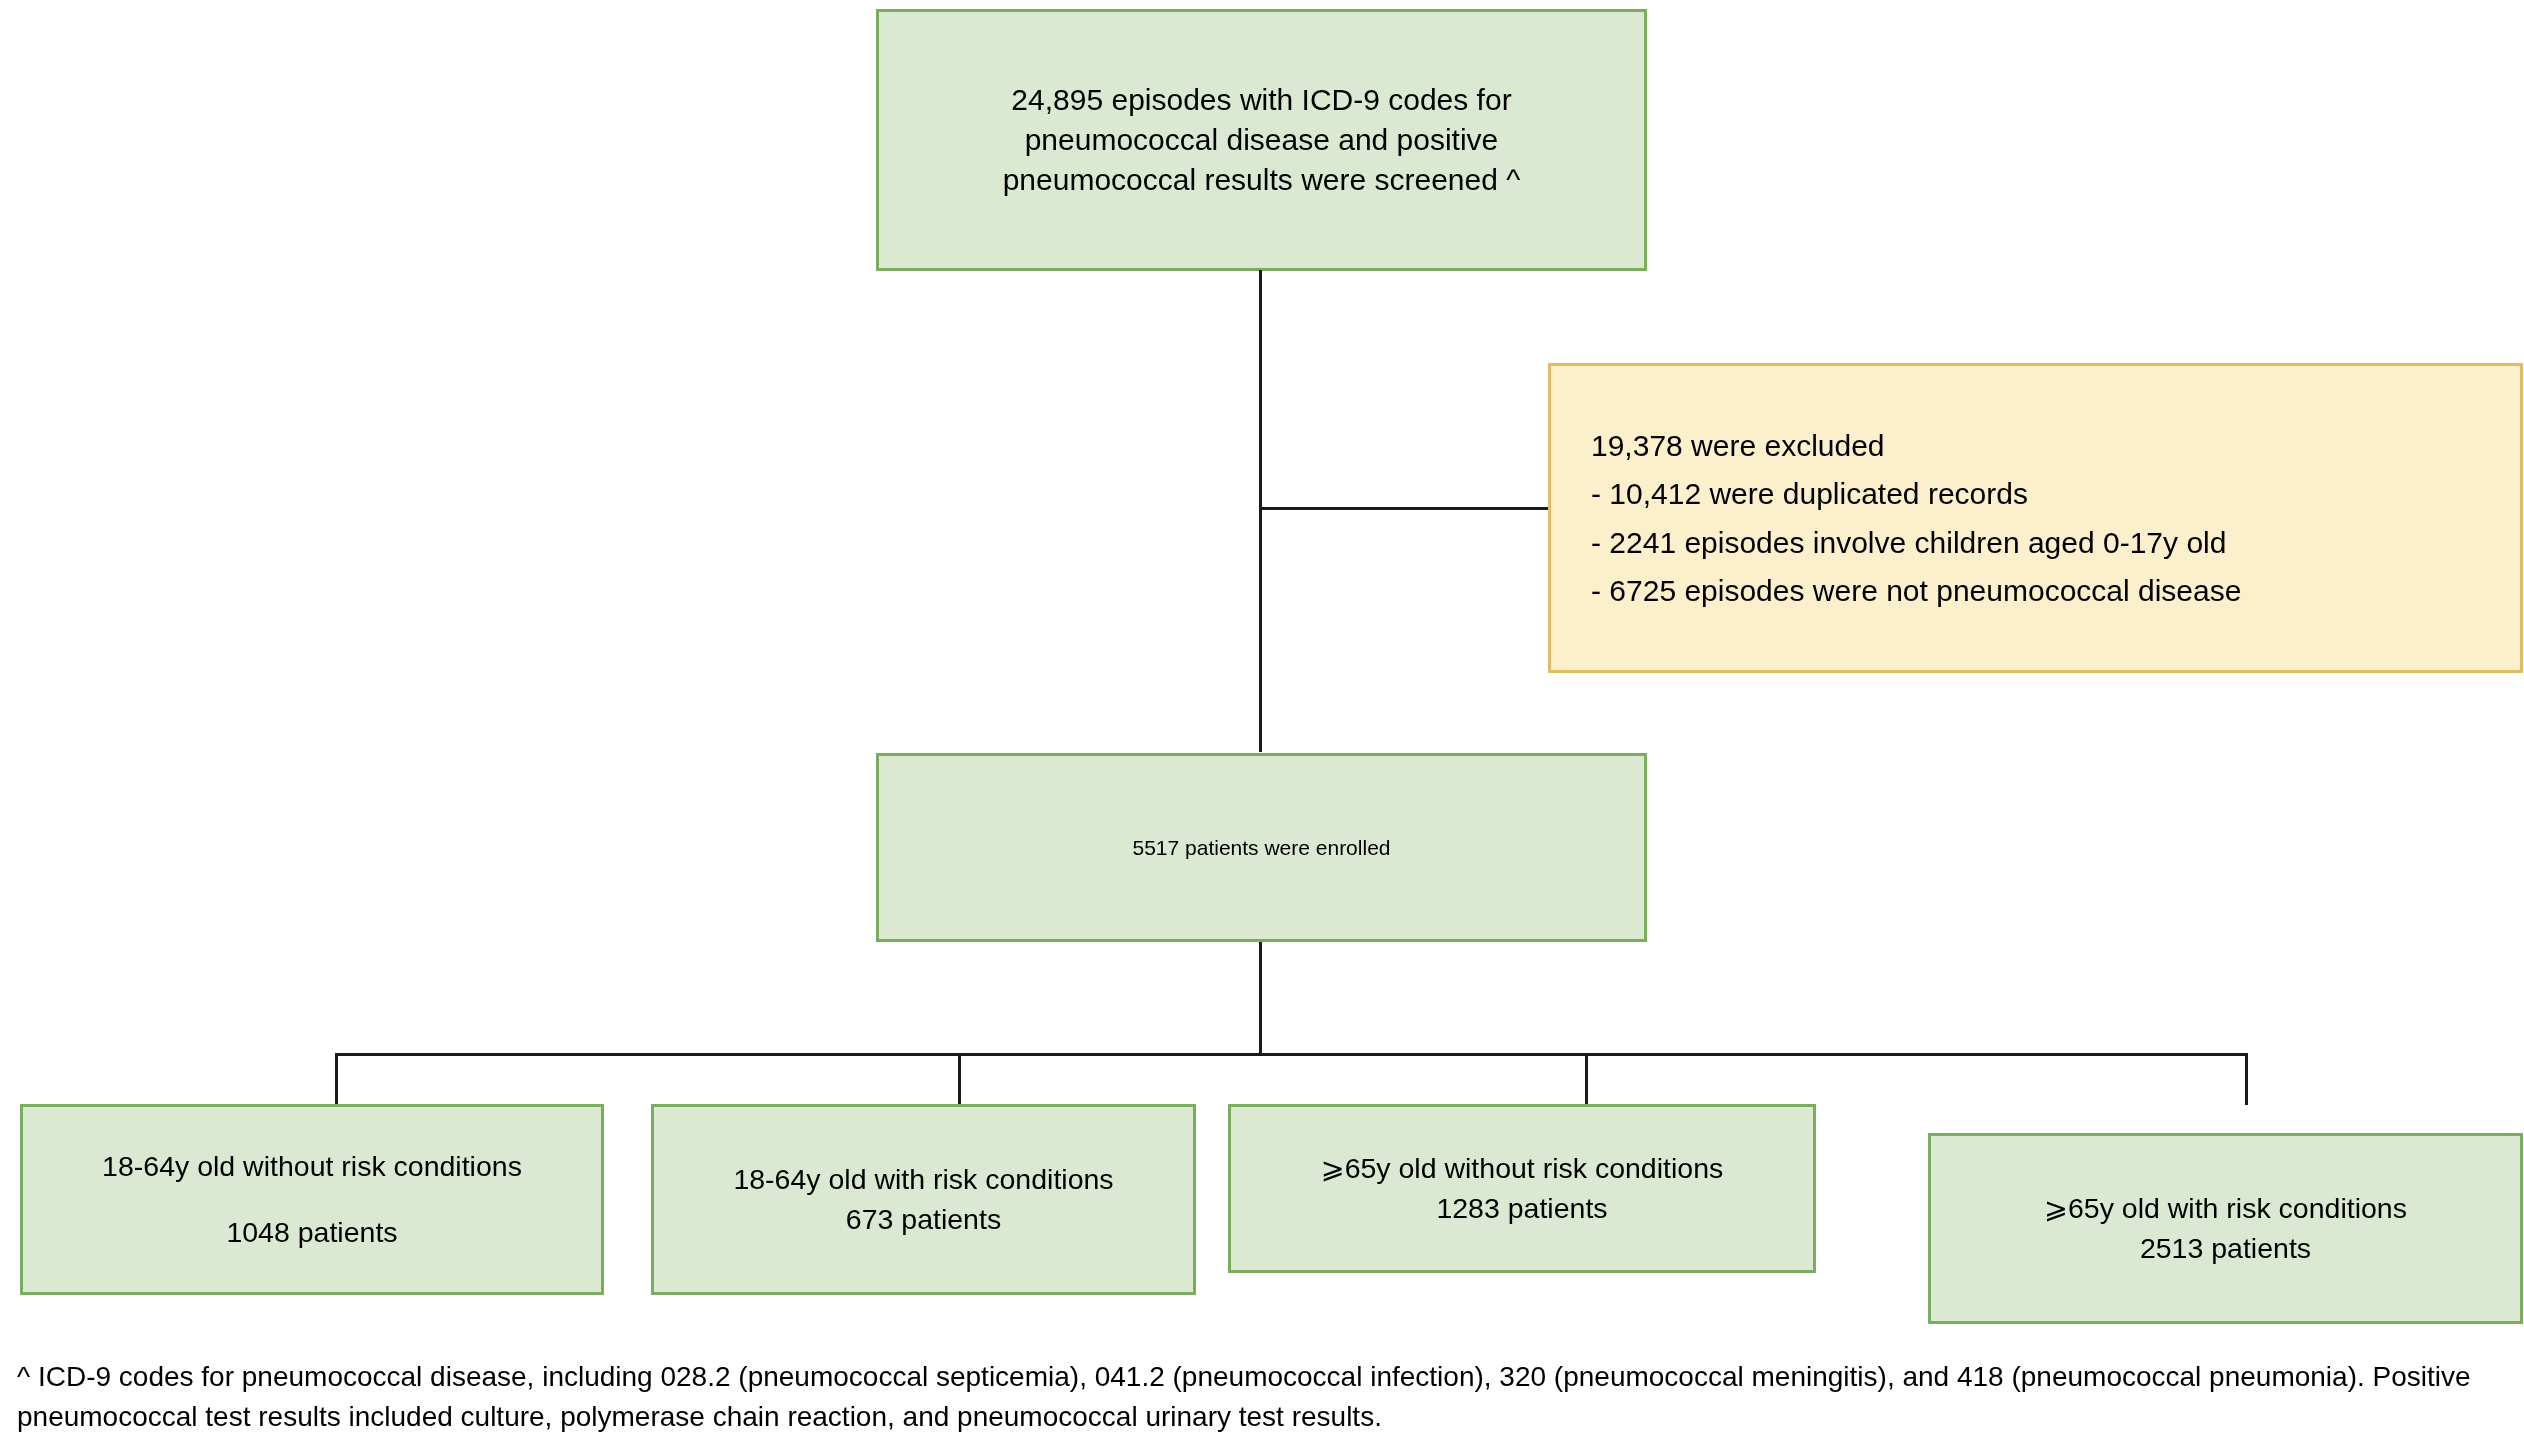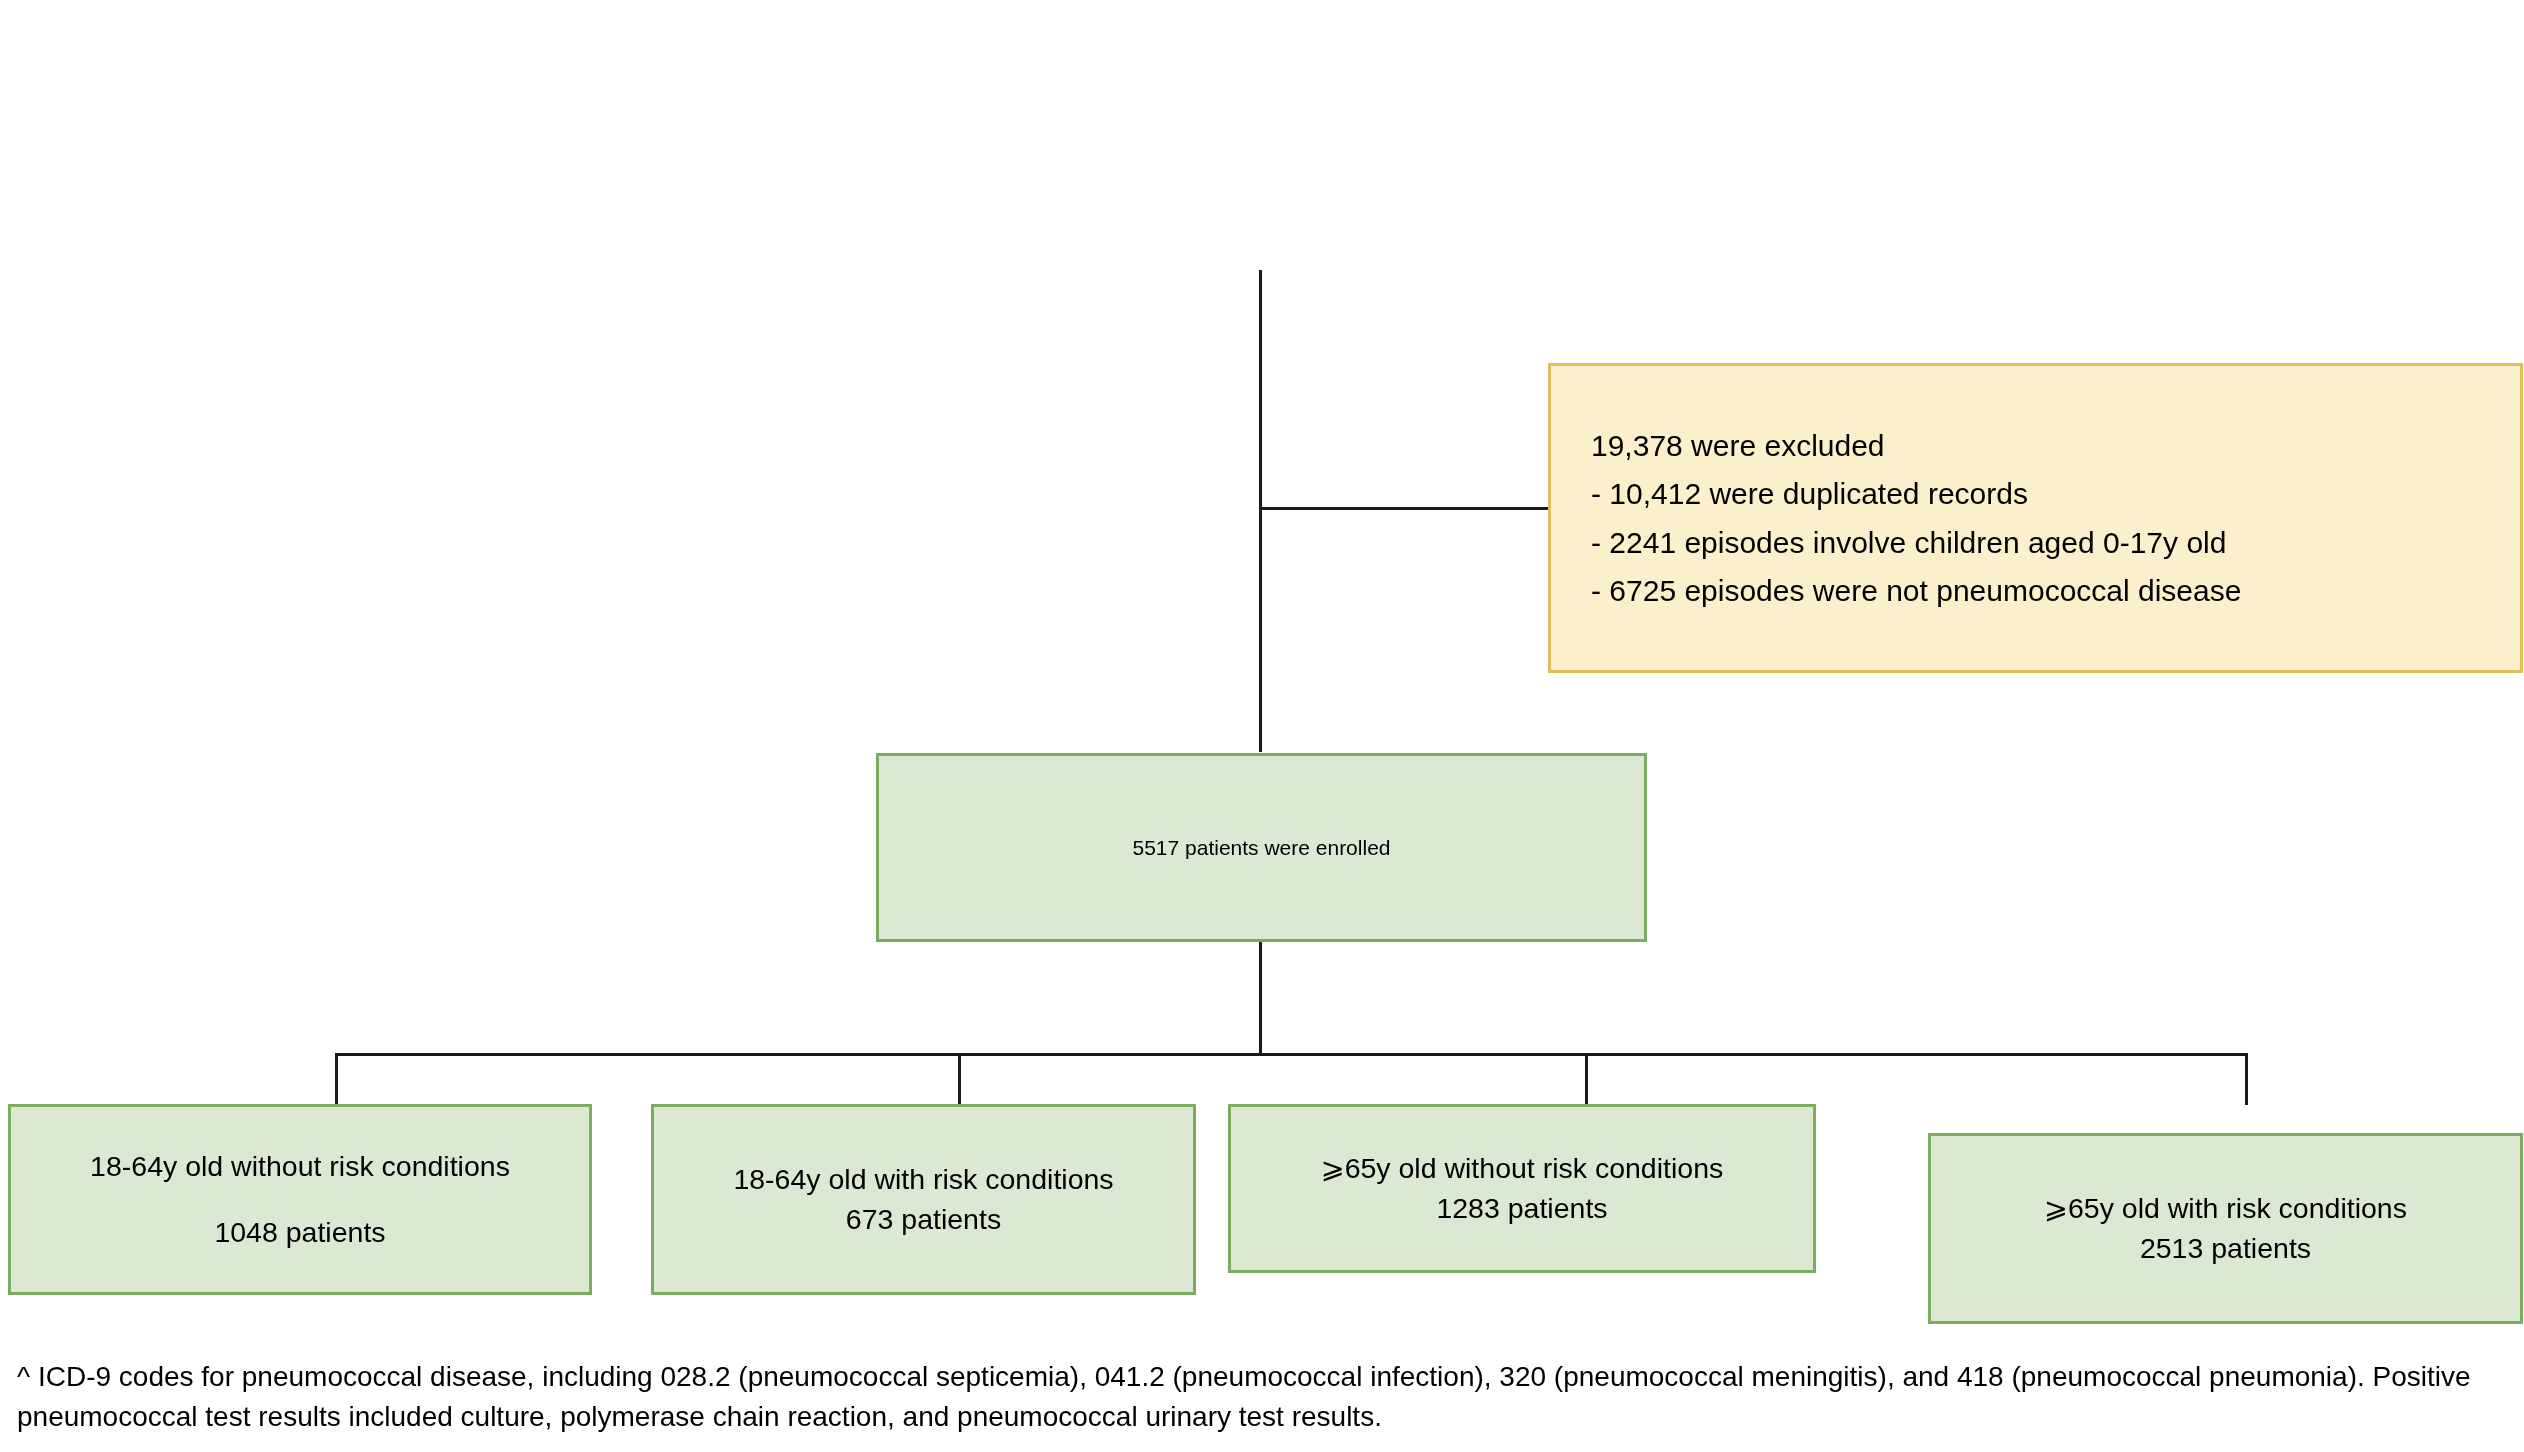--- a/index.html
+++ b/index.html
@@ -67,21 +67,21 @@
 
   
   #box-enrolled {
     left: 876px; top: 753px;
     width: 771px; height: 189px;
     font-size: 21px;
   }
 
   
   .group-box { font-size: 28.5px; }
-  #box-group-0 { left: 8px;   top: 1104px; width: 584px; height: 191px; gap: 26px; }
+  #box-group-0 { left: 20px;   top: 1104px; width: 584px; height: 191px; gap: 26px; }
   #box-group-1 { left: 651px;  top: 1104px; width: 545px; height: 191px; }
   #box-group-2 { left: 1228px; top: 1104px; width: 588px; height: 169px; }
   #box-group-3 { left: 1928px; top: 1104px; width: 595px; height: 191px; margin-top: 29px; }
   .group-box .line { padding: 1.3px 0; }
 
   
   .conn {
     position: absolute;
     background: #1a1a1a;
   }
@@ -106,20 +106,25 @@
     font-size: 28px;
     line-height: 1.42;
     color: #000000;
   }
 </style>
 </head>
 <body>
 
 <div id="canvas">
 
+  <div class="node green" id="box-screened">
+    <span class="line">24,895 episodes with ICD-9 codes for</span>
+    <span class="line">pneumococcal disease and positive</span>
+    <span class="line">pneumococcal results were screened ^</span>
+  </div>
 
   <div class="conn v" id="conn-screened-down"></div>
   <div class="conn h" id="conn-excluded-branch"></div>
 
   <div class="node yellow" id="box-excluded">
     <span class="line">19,378 were excluded</span>
     <span class="line">- 10,412 were duplicated records</span>
     <span class="line">- 2241 episodes involve children aged 0-17y old</span>
     <span class="line">- 6725 episodes were not pneumococcal disease</span>
   </div>

